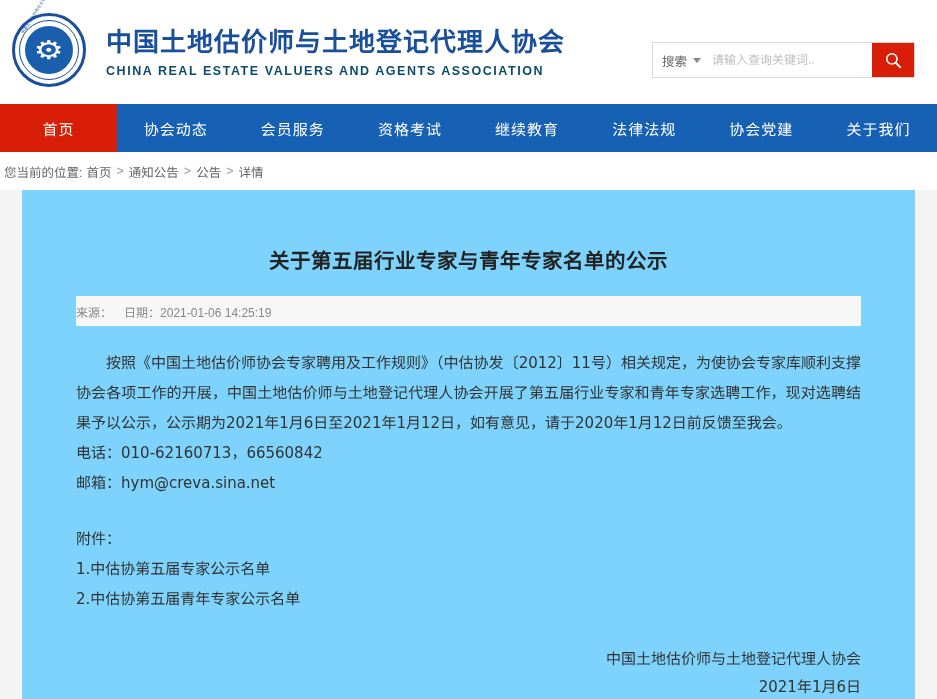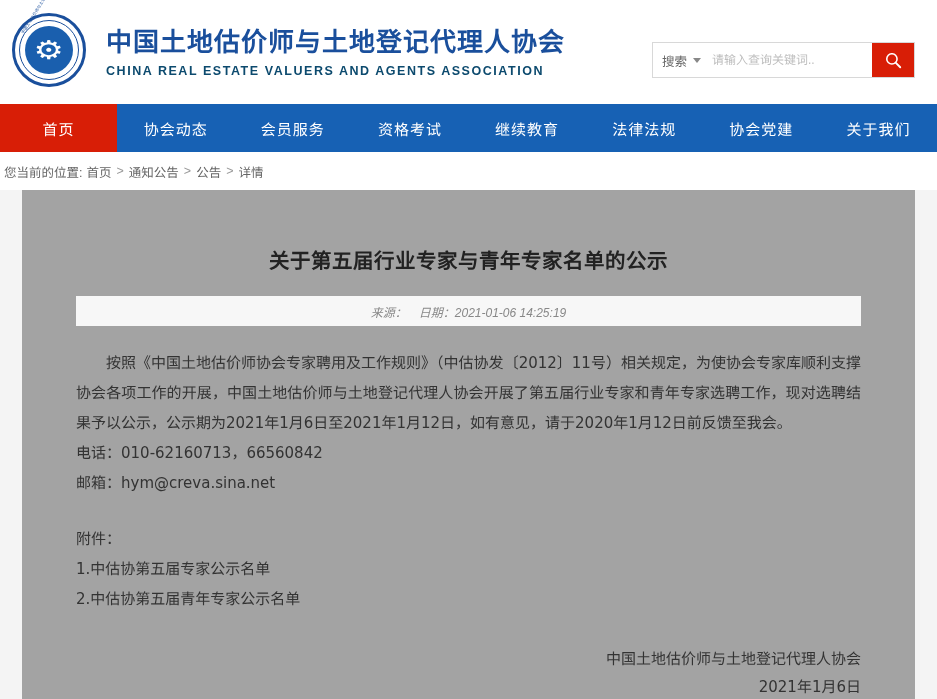--- a/index.html
+++ b/index.html
@@ -185,46 +185,44 @@
   .breadcrumb .sep { margin: 0 5px; color: #999; }
 
   
   .content-wrap {
     background: #f4f4f4;
     height: 509px;
     padding: 0;
     box-sizing: border-box;
   }
   .article {
-    background: #a3a3a3;
+    background: #7dd3fc;
     margin: 0 22px;
     height: 509px;
     box-sizing: border-box;
     padding: 36px 54px 0 54px;
   }
   .article-title {
     text-align: center;
     font-size: 20.5px;
     font-weight: bold;
     color: #222;
     letter-spacing: 0.5px;
     margin: 18px 0 0 0;
     font-family: "DejaVu Sans", "Liberation Sans", sans-serif;
   }
   .meta-bar {
     margin-top: 22px;
     background: #f7f7f7;
     height: 30px;
     display: flex;
     align-items: center;
-    justify-content: center;
     gap: 12px;
     font-size: 12px;
     color: #888;
-    font-style: italic;
   }
   .body-text {
     margin-top: 22px;
     font-size: 15px;
     line-height: 2.0;
     color: #333;
     text-align: justify;
     font-family: "DejaVu Sans", "Liberation Sans", sans-serif;
   }
   .body-text p { margin: 0; }

